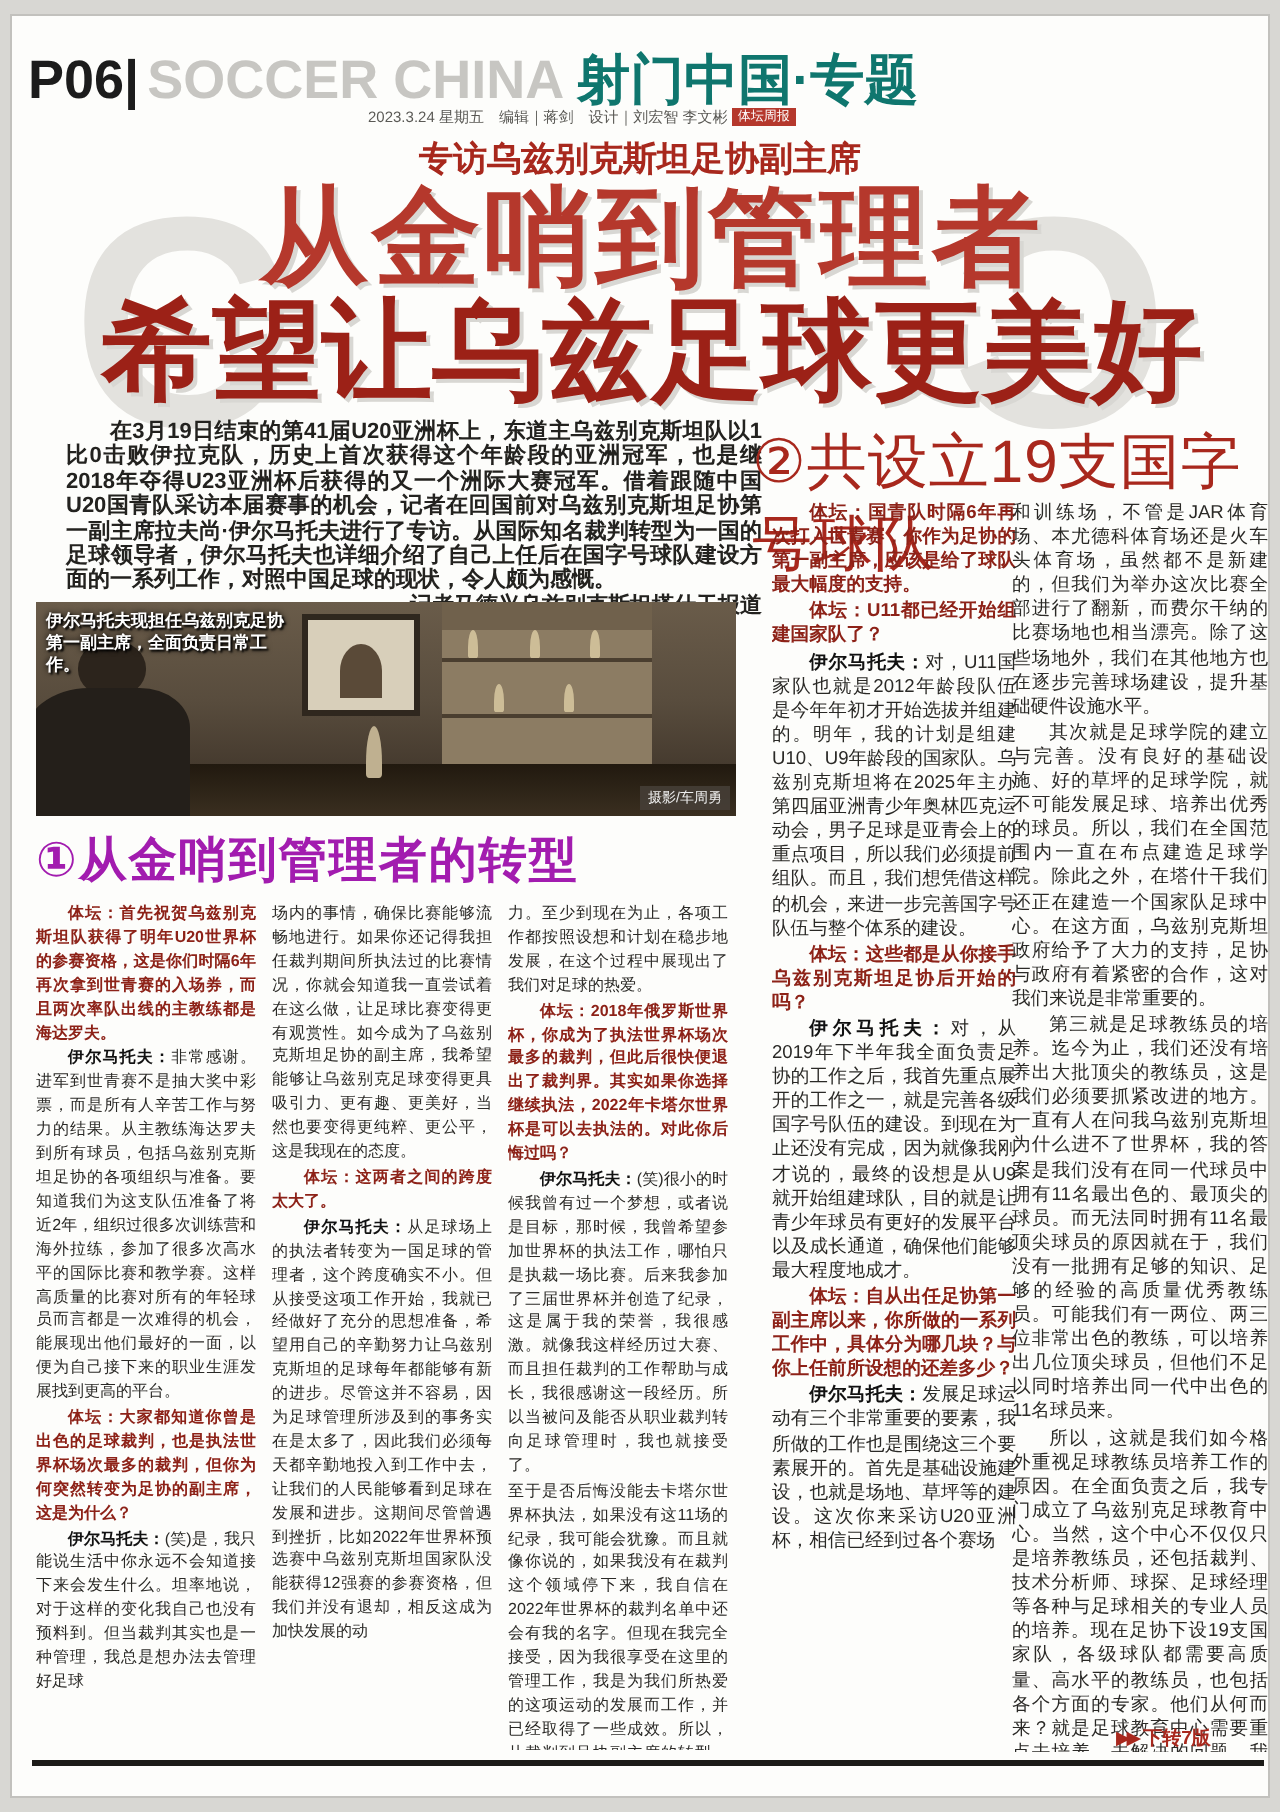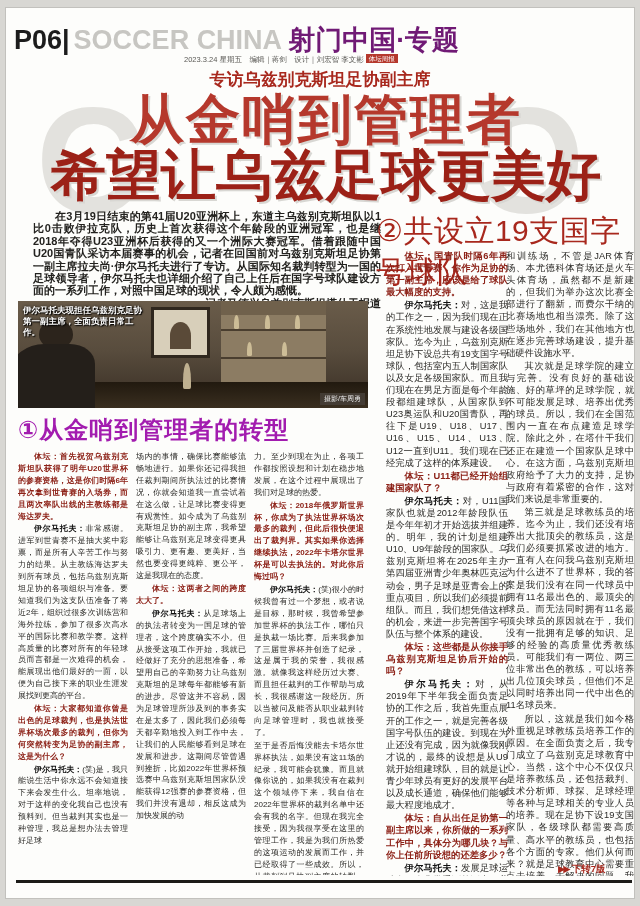--- a/index.html
+++ b/index.html
@@ -5,21 +5,21 @@
   html,body{margin:0;padding:0;}
   body{width:640px;height:906px;position:relative;background:#d8d7d3;
        font-family:"Liberation Sans","DejaVu Sans",sans-serif;overflow:hidden;}
   .sheet{position:absolute;left:6px;top:8px;width:628px;height:890px;background:#fdfdfb;
          box-shadow:0 0 0 1px #c2c1bd;}
   
   .hdr{position:absolute;left:8px;top:10px;width:612px;height:44px;}
   .hdr-line{position:absolute;left:0;top:4px;font-weight:900;font-size:27px;letter-spacing:0;white-space:nowrap;}
   .pnum{color:#1c1c1c;}
   .brand{color:#c7c6c2;margin-left:4px;}
-  .cnbrand{color:#701a75;margin-left:6px;}
+  .cnbrand{color:#0f766e;margin-left:6px;}
   .dateline{position:absolute;left:170px;top:36px;font-size:7.5px;color:#5a5955;white-space:nowrap;}
   .tag{display:inline-block;background:#b5382c;color:#fff;font-size:6.5px;padding:0 3px;line-height:9px;vertical-align:1px;}
   
   .banner{position:absolute;left:8px;top:60px;width:612px;height:22px;display:flex;align-items:center;justify-content:center;flex-direction:column;}
   .bar{flex:1;height:5px;background:#b1b0ac;}
   .banner-txt{font-size:17px;font-weight:900;color:#a8281d;margin:0 6px;white-space:nowrap;}
   .vline{width:2px;height:18px;background:#a8281d;margin:0 7px;}
   
   .bigdeco{position:absolute;font-weight:900;color:#e3e2de;z-index:0;line-height:1;}
   .t1{position:absolute;left:0;top:84px;width:640px;text-align:center;font-size:54px;font-weight:900;
@@ -142,21 +142,20 @@
   <div class="col lcol" id="l3">
       <p class="p-cont">力。至少到现在为止，各项工作都按照设想和计划在稳步地发展，在这个过程中展现出了我们对足球的热爱。</p>
       <p class="p-q">体坛：2018年俄罗斯世界杯，你成为了执法世界杯场次最多的裁判，但此后很快便退出了裁判界。其实如果你选择继续执法，2022年卡塔尔世界杯是可以去执法的。对此你后悔过吗？</p>
       <p class="p-a"><b>伊尔马托夫：</b>(笑)很小的时候我曾有过一个梦想，或者说是目标，那时候，我曾希望参加世界杯的执法工作，哪怕只是执裁一场比赛。后来我参加了三届世界杯并创造了纪录，这是属于我的荣誉，我很感激。就像我这样经历过大赛、而且担任裁判的工作帮助与成长，我很感谢这一段经历。所以当被问及能否从职业裁判转向足球管理时，我也就接受了。</p>
       <p class="p-cont">至于是否后悔没能去卡塔尔世界杯执法，如果没有这11场的纪录，我可能会犹豫。而且就像你说的，如果我没有在裁判这个领域停下来，我自信在2022年世界杯的裁判名单中还会有我的名字。但现在我完全接受，因为我很享受在这里的管理工作，我是为我们所热爱的这项运动的发展而工作，并已经取得了一些成效。所以，从裁判到足协副主席的转型，对我来说有着别样的深意。</p>
     </div>
 
   <div class="sec2h">②共设立19支国字号球队</div>
   <div class="col rcol" id="r1">
       <p class="p-q">体坛：国青队时隔6年再次打入世青赛，你作为足协的第一副主席，应该是给了球队最大幅度的支持。</p>
-      <p class="p-a"><b>伊尔马托夫：</b>对，这是我的工作之一，因为我们现在正在系统性地发展与建设各级国家队。迄今为止，乌兹别克斯坦足协下设总共有19支国字号球队，包括室内五人制国家队以及女足各级国家队。而且我们现在在男足方面是每个年龄段都组建球队，从国家队到U23奥运队和U20国青队，再往下是U19、U18、U17、U16、U15、U14、U13、U12一直到U11。我们现在已经完成了这样的体系建设。</p>
       <p class="p-q">体坛：U11都已经开始组建国家队了？</p>
       <p class="p-a"><b>伊尔马托夫：</b>对，U11国家队也就是2012年龄段队伍是今年年初才开始选拔并组建的。明年，我的计划是组建U10、U9年龄段的国家队。乌兹别克斯坦将在2025年主办第四届亚洲青少年奥林匹克运动会，男子足球是亚青会上的重点项目，所以我们必须提前组队。而且，我们想凭借这样的机会，来进一步完善国字号队伍与整个体系的建设。</p>
       <p class="p-q">体坛：这些都是从你接手乌兹别克斯坦足协后开始的吗？</p>
       <p class="p-a"><b>伊尔马托夫：</b>对，从2019年下半年我全面负责足协的工作之后，我首先重点展开的工作之一，就是完善各级国字号队伍的建设。到现在为止还没有完成，因为就像我刚才说的，最终的设想是从U9就开始组建球队，目的就是让青少年球员有更好的发展平台以及成长通道，确保他们能够最大程度地成才。</p>
       <p class="p-q">体坛：自从出任足协第一副主席以来，你所做的一系列工作中，具体分为哪几块？与你上任前所设想的还差多少？</p>
       <p class="p-a"><b>伊尔马托夫：</b>发展足球运动有三个非常重要的要素，我所做的工作也是围绕这三个要素展开的。首先是基础设施建设，也就是场地、草坪等的建设。这次你来采访U20亚洲杯，相信已经到过各个赛场</p>
     </div>
   <div class="col rcol" id="r2">
       <p class="p-cont">和训练场，不管是JAR体育场、本尤德科体育场还是火车头体育场，虽然都不是新建的，但我们为举办这次比赛全部进行了翻新，而费尔干纳的比赛场地也相当漂亮。除了这些场地外，我们在其他地方也在逐步完善球场建设，提升基础硬件设施水平。</p>
       <p class="p-p">其次就是足球学院的建立与完善。没有良好的基础设施、好的草坪的足球学院，就不可能发展足球、培养出优秀的球员。所以，我们在全国范围内一直在布点建造足球学院。除此之外，在塔什干我们还正在建造一个国家队足球中心。在这方面，乌兹别克斯坦政府给予了大力的支持，足协与政府有着紧密的合作，这对我们来说是非常重要的。</p>

